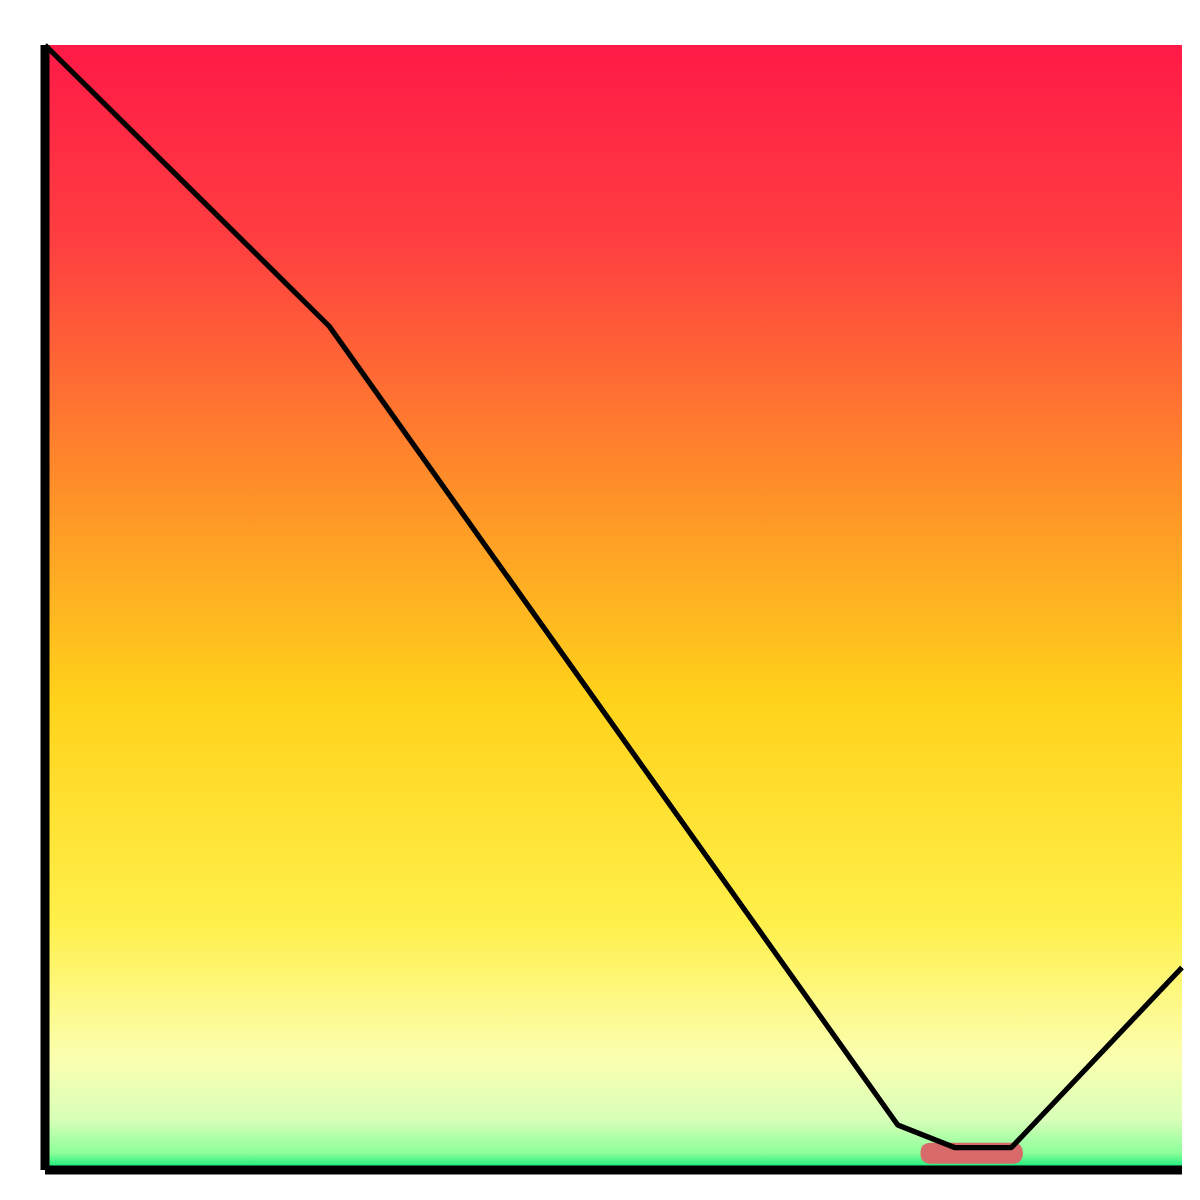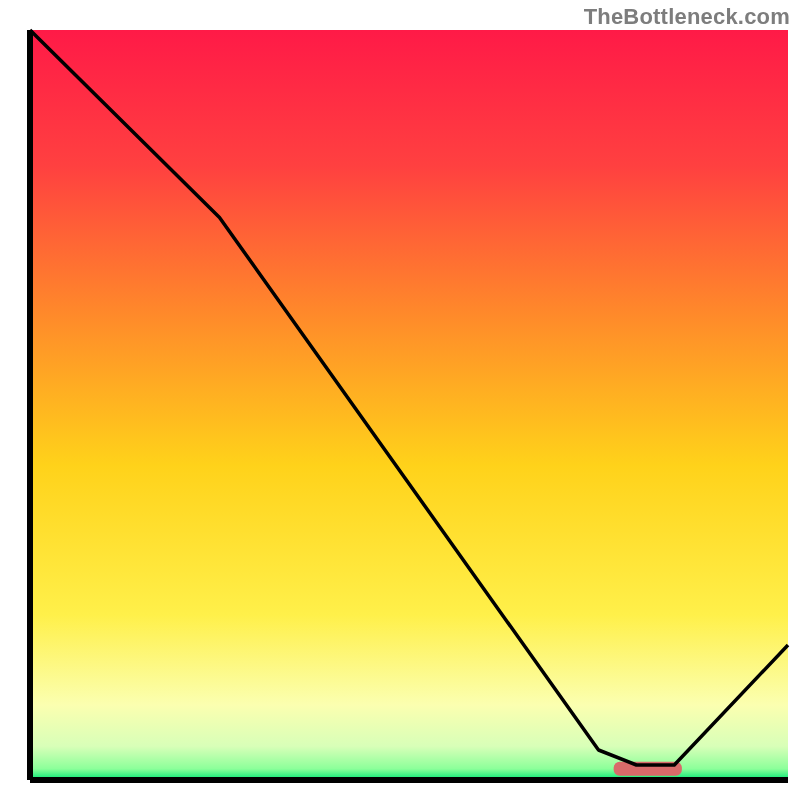--- a/index.html
+++ b/index.html
@@ -26,21 +26,20 @@
     letter-spacing: 0.2px;
   }
   svg {
     display: block;
   }
 </style>
 </head>
 <body>
 <div class="wrap">
 
-<div class="attribution">TheBottleneck.com</div>
 
 <svg id="chart-svg" width="800" height="800">
   <defs>
     <linearGradient id="bg-grad" x1="0" y1="0" x2="0" y2="1">
           <stop offset="0%" stop-color="#ff1a47"></stop>
           <stop offset="18%" stop-color="#ff4040"></stop>
           <stop offset="38%" stop-color="#ff8a2a"></stop>
           <stop offset="57.99999999999999%" stop-color="#ffd21a"></stop>
           <stop offset="78%" stop-color="#fff04a"></stop>
           <stop offset="90%" stop-color="#fbffb0"></stop>

